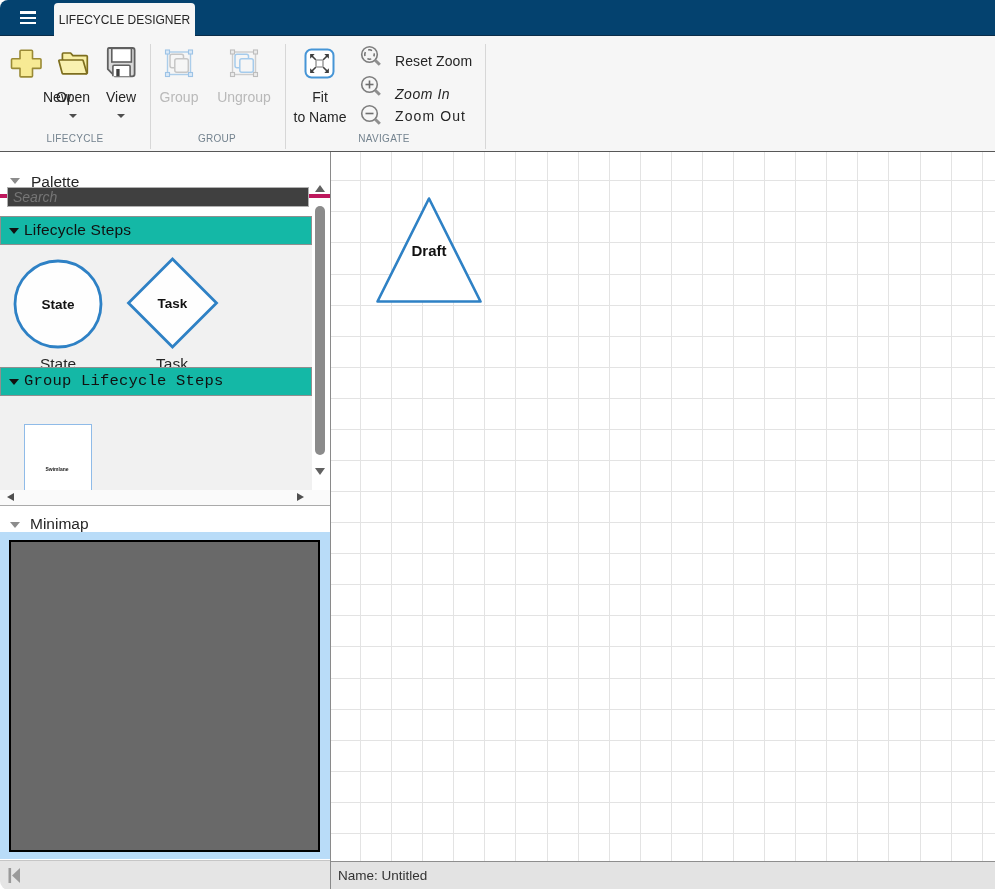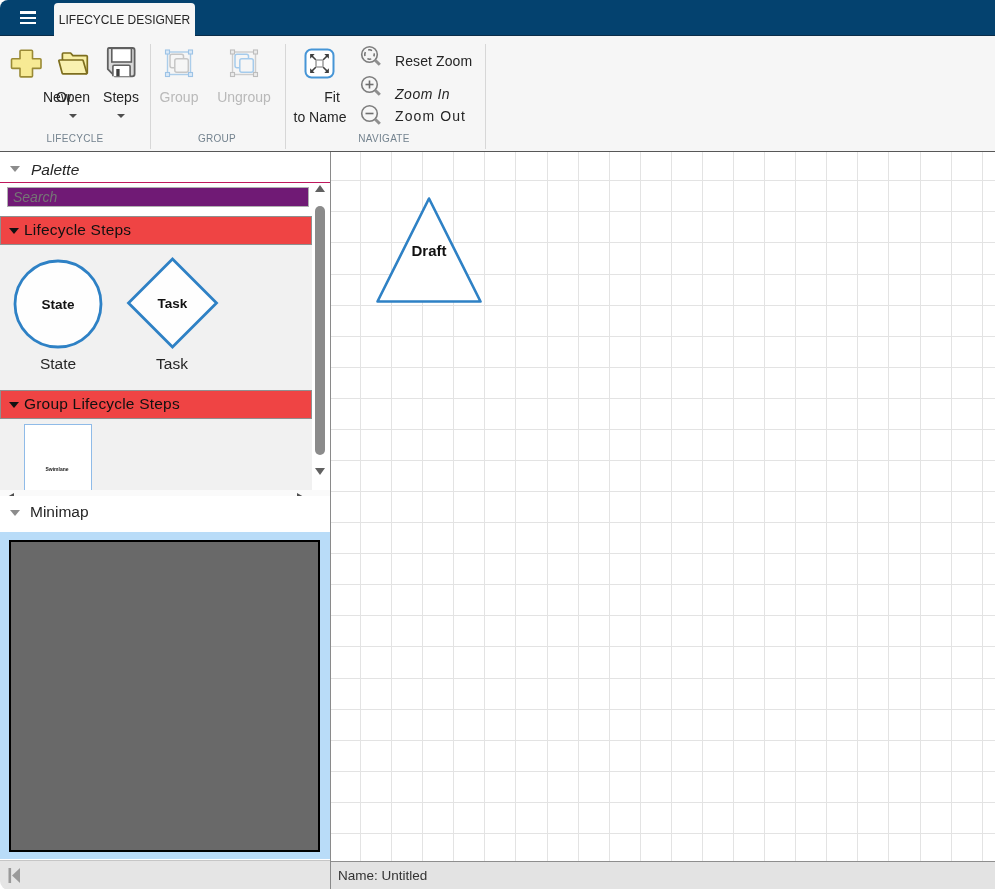--- a/index.html
+++ b/index.html
@@ -16,23 +16,23 @@
   .blabel{position:absolute;font-size:14px;color:#252525;text-align:center;}
   .gray{color:#b9b9b9;}
   .seclabel{position:absolute;top:96.5px;font-size:10px;color:#74838f;text-align:center;letter-spacing:0.3px;}
   .drop{position:absolute;width:0;height:0;border-left:4.5px solid transparent;border-right:4.5px solid transparent;border-top:4.8px solid #4e4e4e;}
   .navlabel{position:absolute;font-size:14px;color:#252525;letter-spacing:0.3px;}
   
   #leftpanel{left:0;top:152px;width:330px;height:737px;background:#fff;}
   .phead{position:absolute;left:0;width:330px;background:#fff;}
   .parrow{position:absolute;width:0;height:0;border-left:5px solid transparent;border-right:5px solid transparent;border-top:6px solid #8c8c8c;}
   .ptitle{position:absolute;font-size:15.5px;color:#262626;}
-  #search{position:absolute;left:7px;top:35px;width:295px;height:16px;border:1px solid #b0b0b0;background:#701a75;
+  #search{position:absolute;left:7px;top:35px;width:295px;height:16px;border:1px solid #b0b0b0;background:#404040;
      font-style:italic;color:#9b9b9b;font-size:14px;padding:1px 0 1px 5px;line-height:16px;}
-  .sechead{position:absolute;left:0px;width:310px;height:27px;background:#ef4444;border:1px solid #8f8f8f;}
+  .sechead{position:absolute;left:0px;width:310px;height:27px;background:#14b8a6;border:1px solid #8f8f8f;}
   .sechead .tri{position:absolute;left:8px;top:11px;width:0;height:0;border-left:5px solid transparent;border-right:5px solid transparent;border-top:6px solid #111;}
   .sechead .txt{position:absolute;left:23px;top:4px;font-size:15.5px;color:#111;letter-spacing:0.2px;}
   .shapelabel{position:absolute;font-size:15.5px;color:#262626;text-align:center;}
   
   #minimap{left:0;top:532px;width:330px;height:327px;background:#b9dcf8;}
   #minirect{left:8.5px;top:8px;width:307px;height:308px;background:#696969;border:2.5px solid #000;}
   #leftbottom{left:0;top:860px;width:330px;height:29px;background:#e5e5e5;border-top:1px solid #c6c6c6;border-bottom-left-radius:9px;}
   
   #canvas{left:331px;top:152px;width:664px;height:709px;background:#fff;}
   #statusbar{left:331px;top:861px;width:664px;height:28px;background:#e3e3e3;border-top:1.5px solid #8e8e8e;
@@ -67,21 +67,21 @@
   </svg>
 
   <svg class="abs" style="left:106px;top:11.3px" width="30" height="31" viewBox="0 0 30 31">
     <path d="M3 1 H26.5 Q28.6 1 28.6 3.2 V27 Q28.6 29.3 26.3 29.3 H8.9 L1.8 22.2 V3.2 Q1.8 1 3 1 Z" fill="#d9d9d9" stroke="#606060" stroke-width="1.8" stroke-linejoin="round"></path>
     <rect x="5.8" y="1.4" width="19.6" height="13.6" fill="#fff" stroke="#606060" stroke-width="1.6"></rect>
     <path d="M6.9 29.3 V19.6 Q6.9 18.3 8.2 18.3 H22.9 Q24.1 18.3 24.1 19.6 V29.3" fill="#fff" stroke="#606060" stroke-width="1.6"></path>
     <rect x="10.3" y="22" width="3.3" height="7.3" fill="#3f3f3f"></rect>
   </svg>
   <div class="blabel" style="left:5px;top:53px;width:40px;margin-left:32px;">New</div>
   <div class="blabel" style="left:51px;top:53px;width:44px;">Open</div>
-  <div class="blabel" style="left:99px;top:53px;width:44px;">Steps</div>
+  <div class="blabel" style="left:99px;top:53px;width:44px;">View</div>
   <div class="drop" style="left:68.5px;top:77.5px"></div>
   <div class="drop" style="left:117px;top:77.5px"></div>
   <div class="seclabel" style="left:25px;width:100px;">LIFECYCLE</div>
 
   <svg class="abs" style="left:164px;top:13px" width="30" height="29" viewBox="0 0 30 29">
     <rect x="3.5" y="3" width="23" height="22.5" fill="none" stroke="#abcdea" stroke-width="1.4"></rect>
     <rect x="6" y="5.2" width="13.5" height="13.5" rx="2" fill="none" stroke="#c6c6c6" stroke-width="1.5"></rect>
     <rect x="10.8" y="9.8" width="13.5" height="13.5" rx="2" fill="#f6f6f6" stroke="#c6c6c6" stroke-width="1.5"></rect>
     <g fill="#dbe9f7" stroke="#9dc3e6" stroke-width="1.1">
       <rect x="1.5" y="1" width="4" height="4"></rect>
@@ -115,21 +115,21 @@
         <line x1="19" y1="19" x2="23.4" y2="23.4"></line>
     </g>
     <g fill="#3f3f3f">
       <path d="M6.1 6.1 h4.6 l-4.6 4.6 Z"></path>
       <path d="M24.9 6.1 h-4.6 l4.6 4.6 Z"></path>
       <path d="M6.1 24.9 h4.6 l-4.6 -4.6 Z"></path>
       <path d="M24.9 24.9 h-4.6 l4.6 -4.6 Z"></path>
     </g>
     <rect x="12" y="12" width="7" height="7" rx="1" fill="#fff" stroke="#a2a2a2" stroke-width="1.6"></rect>
   </svg>
-  <div class="blabel" style="left:312px;top:53px;width:40px;">Fit</div>
+  <div class="blabel" style="left:300px;top:53px;width:40px;">Fit</div>
   <div class="blabel" style="left:290px;top:73px;width:60px;">to Name</div>
 
   <svg class="abs" style="left:359px;top:9px" width="26" height="26" viewBox="0 0 26 26">
     <circle cx="10.5" cy="9.5" r="7.8" fill="none" stroke="#7d7d7d" stroke-width="1.6"></circle>
     <circle cx="10.5" cy="9.5" r="4.7" fill="none" stroke="#6f6f6f" stroke-width="1.5" stroke-dasharray="4.0 3.4" stroke-dashoffset="2"></circle>
     <line x1="16.2" y1="15.2" x2="20.8" y2="19.8" stroke="#8f8f8f" stroke-width="3"></line>
   </svg>
   <svg class="abs" style="left:359px;top:38.5px" width="26" height="26" viewBox="0 0 26 26">
     <circle cx="10.5" cy="9.5" r="7.8" fill="none" stroke="#7d7d7d" stroke-width="1.6"></circle>
     <line x1="6.5" y1="9.5" x2="14.5" y2="9.5" stroke="#6f6f6f" stroke-width="1.6"></line>
@@ -144,58 +144,58 @@
   <div class="navlabel" style="left:395px;top:17px;letter-spacing:0.1px;">Reset Zoom</div>
   <div class="navlabel" style="left:395px;top:50px;letter-spacing:0.55px;font-style:italic;">Zoom In</div>
   <div class="navlabel" style="left:395px;top:71.5px;letter-spacing:1.1px;">Zoom Out</div>
   <div class="seclabel" style="left:334px;width:100px;">NAVIGATE</div>
 </div>
 
 <div class="abs" id="topborder"></div>
 
 <div class="abs" id="leftpanel">
 
-  <div class="phead" style="top:4px;height:26px;border-bottom:1px solid #be185d;font-style:italic;">
+  <div class="phead" style="top:16px;height:26px;border-bottom:4px solid #be185d;">
     <div class="parrow" style="left:10px;top:10px;"></div>
     <div class="ptitle" style="left:31px;top:5px;">Palette</div>
   </div>
 
   <input id="search" value="" placeholder="Search" style="">
 
   <div style="position:absolute;left:0;top:64px;width:312px;height:274px;background:#f1f1f1;"></div>
   <div class="sechead" style="top:64px;">
     <div class="tri"></div>
       <div class="txt">Lifecycle Steps</div>
   </div>
   <svg class="abs" style="left:0px;top:93px;" width="312" height="134" viewBox="0 0 312 134">
     <circle cx="58" cy="59" r="43" fill="#fefefe" stroke="#2e81c5" stroke-width="2.8"></circle>
     <path d="M172.5 14 L216.5 58 L172.5 102 L128.5 58 Z" fill="#fefefe" stroke="#2e81c5" stroke-width="2.8"></path>
     <text x="58" y="64" text-anchor="middle" font-size="13.5" font-weight="bold" fill="#111">State</text>
     <text x="172.5" y="63" text-anchor="middle" font-size="13.5" font-weight="bold" fill="#111">Task</text>
   </svg>
   <div class="shapelabel" style="left:28px;top:203px;width:60px;">State</div>
   <div class="shapelabel" style="left:142px;top:203px;width:60px;">Task</div>
 
-  <div class="sechead" style="top:238px;">
+  <div class="sechead" style="top:215px;font-family:Liberation Mono, monospace;">
     <div class="tri"></div>
       <div class="txt">Group Lifecycle Steps</div>
   </div>
   <div style="position:absolute;left:24px;top:272px;width:66px;height:66px;background:#fff;border:1.5px solid #8fbbe8;"></div>
   <div style="position:absolute;left:24px;top:314px;width:66px;text-align:center;font-size:5px;color:#222;font-weight:bold;">Swimlane</div>
 
   <div style="position:absolute;left:0;top:338px;width:330px;height:15px;background:#fafafa;border-bottom:1px solid #aaa;">
     <div style="position:absolute;left:7px;top:3px;width:0;height:0;border-top:4.7px solid transparent;border-bottom:4.7px solid transparent;border-right:7.5px solid #4f4f4f;"></div>
     <div style="position:absolute;left:297px;top:3px;width:0;height:0;border-top:4.7px solid transparent;border-bottom:4.7px solid transparent;border-left:7.5px solid #4f4f4f;"></div>
   </div>
 
   <div style="position:absolute;left:315px;top:33px;width:0;height:0;border-left:5.5px solid transparent;border-right:5.5px solid transparent;border-bottom:7px solid #616161;"></div>
   <div style="position:absolute;left:314.5px;top:54px;width:10.5px;height:249px;background:#8b8b8b;border-radius:5px;"></div>
   <div style="position:absolute;left:315px;top:316px;width:0;height:0;border-left:5.5px solid transparent;border-right:5.5px solid transparent;border-top:7px solid #616161;"></div>
 
-  <div class="phead" style="top:344px;height:27px;text-align:right;">
+  <div class="phead" style="top:356px;height:27px;text-align:right;">
     <div class="parrow" style="left:10px;top:14px;"></div>
     <div class="ptitle" style="left:30px;top:7px;">Minimap</div>
   </div>
 </div>
 
 <div class="abs" id="minimap">
     <div class="abs" id="minirect"></div>
   </div>
 <div class="abs" id="leftbottom">
   <svg class="abs" style="left:8px;top:6px" width="14" height="17" viewBox="0 0 14 17">

